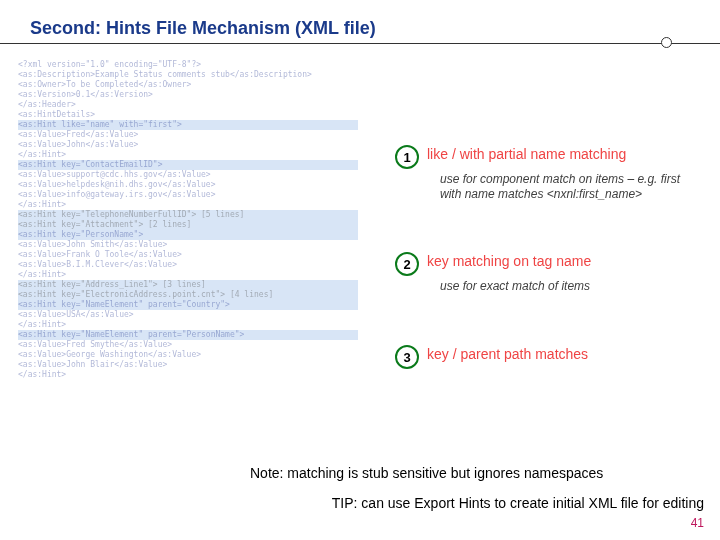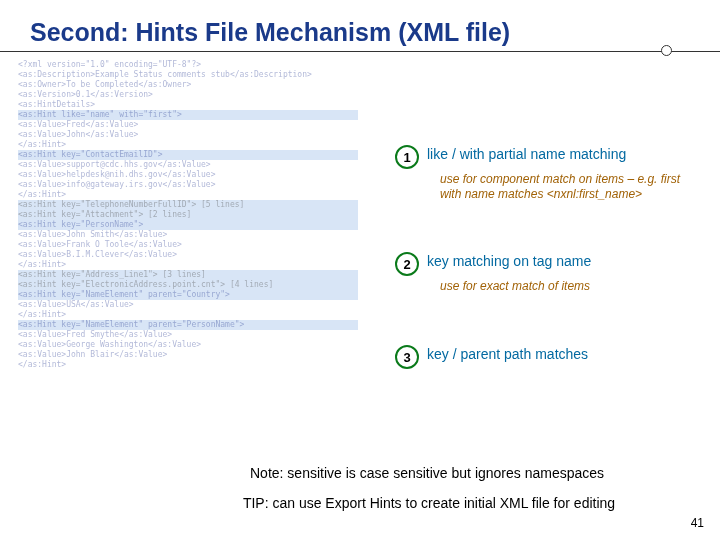--- a/index.html
+++ b/index.html
@@ -6,21 +6,21 @@
     margin: 0;
     padding: 0;
     width: 720px;
     height: 540px;
     font-family: Arial, sans-serif;
     background: white;
     position: relative;
     overflow: hidden;
   }
   .title {
-    font-size: 25px;
+    font-size: 18px;
     font-weight: bold;
     color: #1a3a8a;
     padding: 18px 30px 4px 30px;
     border-bottom: 1px solid #333;
     margin-bottom: 0;
     position: relative;
   }
   .title::after {
     content: "";
     position: absolute;
@@ -70,54 +70,55 @@
     align-items: center;
     justify-content: center;
     font-weight: bold;
     font-size: 13px;
     color: #000;
     background: white;
     flex-shrink: 0;
   }
   .annot-head {
     font-size: 14px;
-    color: #0369a1;
+    color: #ef4444;
     padding-top: 1px;
   }
   .annot-sub {
     font-size: 12px;
     font-style: italic;
-    color: #a16207;
+    color: #404040;
     margin-left: 45px;
     margin-top: 3px;
     line-height: 1.25;
   }
   .note {
     position: absolute;
     font-size: 14px;
     color: #000;
   }
   .slidenum {
     position: absolute;
     bottom: 10px;
     right: 16px;
     font-size: 12px;
-    color: #000000;
+    color: #be185d;
   }
 </style>
 </head>
 <body>
 
 <div class="title">Second: Hints File Mechanism (XML file)</div>
 
 <div class="xml-bg" id="xml-bg">
     <div>&lt;?xml version="1.0" encoding="UTF-8"?&gt;</div>
     <div>  &lt;as:Description&gt;Example Status comments stub&lt;/as:Description&gt;</div>
     <div>  &lt;as:Owner&gt;To be Completed&lt;/as:Owner&gt;</div>
     <div>  &lt;as:Version&gt;0.1&lt;/as:Version&gt;</div>
+    <div> &lt;/as:Header&gt;</div>
     <div> &lt;as:HintDetails&gt;</div>
     <div class="hl">  &lt;as:Hint like="name" with="first"&gt;</div>
     <div>   &lt;as:Value&gt;Fred&lt;/as:Value&gt;</div>
     <div>   &lt;as:Value&gt;John&lt;/as:Value&gt;</div>
     <div>  &lt;/as:Hint&gt;</div>
     <div class="hl">  &lt;as:Hint key="ContactEmailID"&gt;</div>
     <div>   &lt;as:Value&gt;support@cdc.hhs.gov&lt;/as:Value&gt;</div>
     <div>   &lt;as:Value&gt;helpdesk@nih.dhs.gov&lt;/as:Value&gt;</div>
     <div>   &lt;as:Value&gt;info@gateway.irs.gov&lt;/as:Value&gt;</div>
     <div>  &lt;/as:Hint&gt;</div>
@@ -156,16 +157,16 @@
   <div class="annot-sub">use for exact match of items</div>
 </div>
 
 <div class="annot" style="top:345px">
   <div class="annot-row">
     <div class="badge">3</div>
     <div class="annot-head">key / parent path matches</div>
   </div>
 </div>
 
-<div class="note" style="top:465px; left:250px; right:30px; text-align:left;">Note: sensitive is case sensitive but ignores namespaces</div>
-<div class="note" style="top:495px; left:160px; right:22px; text-align:center;">TIP: can use Export Hints to create initial XML file for editing</div>
+<div class="note" style="top:465px; left:250px; right:30px; text-align:left;">Note: matching is stub sensitive but ignores namespaces</div>
+<div class="note" style="top:495px; left:160px; right:16px; text-align:right;">TIP: can use Export Hints to create initial XML file for editing</div>
 
 <div class="slidenum">41</div>
 
 </body></html>

